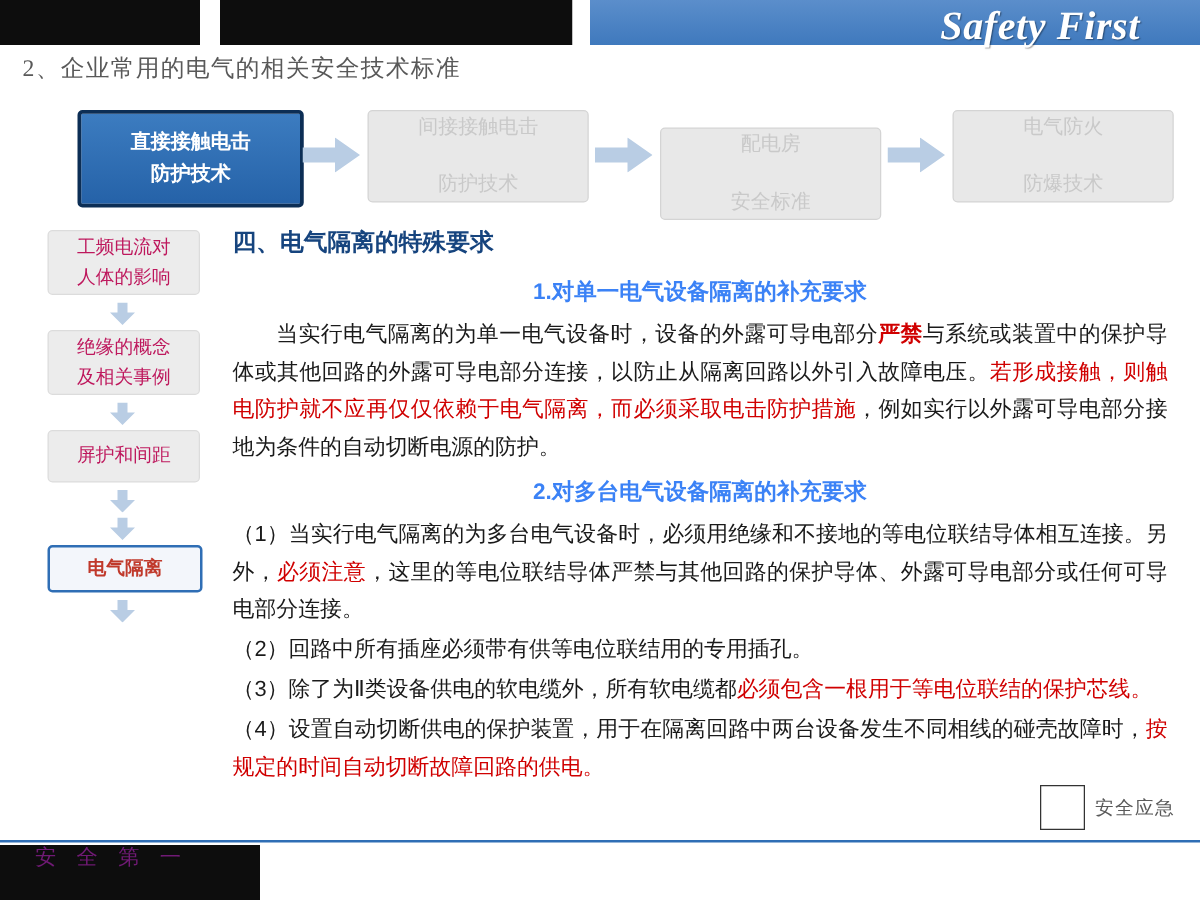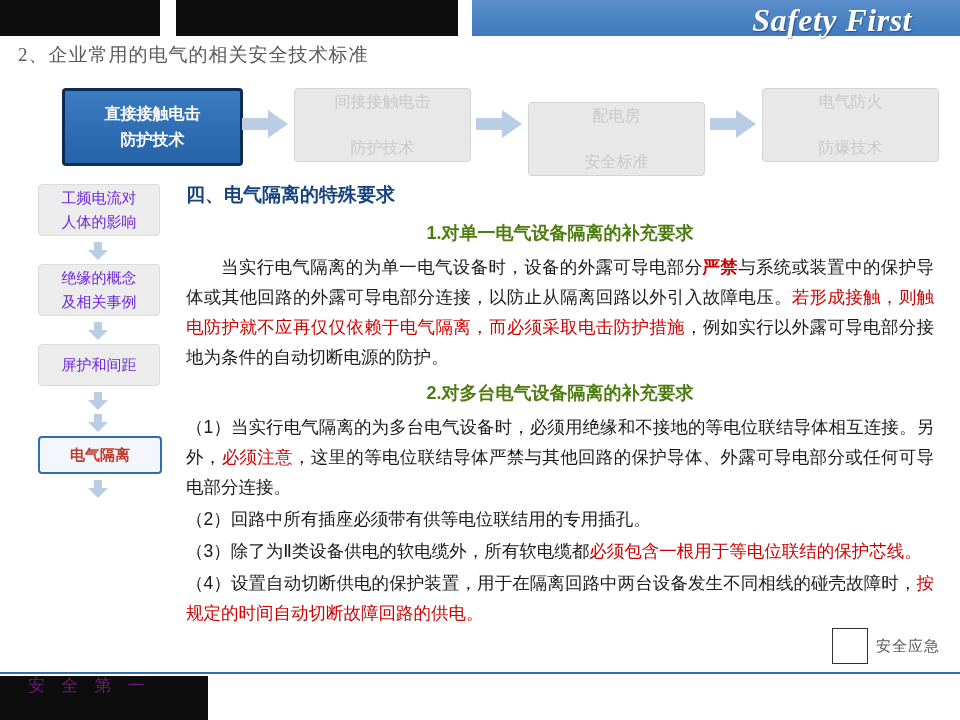--- a/index.html
+++ b/index.html
@@ -134,21 +134,21 @@
     display: flex;
     flex-direction: column;
     align-items: center;
     justify-content: center;
     font-size: 15px;
     line-height: 24px;
     text-align: center;
     margin-bottom: 6px;
     background: #ececec;
     border: 1px solid #dcdcdc;
-    color: #6d28d9;
+    color: #be185d;
   }
   .menu-item.active {
     background: #f3f6fb;
     border: 2px solid #2f6eb5;
     color: #c0392b;
     font-weight: bold;
     min-height: 34px;
   }
   .menu-arrow {
     width: 120px;
@@ -174,21 +174,21 @@
   }
   .content h2 {
     margin: 0 0 8px 0;
     font-size: 19px;
     color: #16447e;
     font-weight: bold;
   }
   .content h3 {
     margin: 6px 0 4px 0;
     font-size: 18px;
-    color: #4d7c0f;
+    color: #3b82f6;
     font-weight: bold;
     text-align: center;
   }
   .para {
     margin: 0 0 2px 0;
     text-align: justify;
   }
   .indent { text-indent: 2em; }
   .red { color: #d00000; }
   .red-bold { color: #d00000; font-weight: bold; }

